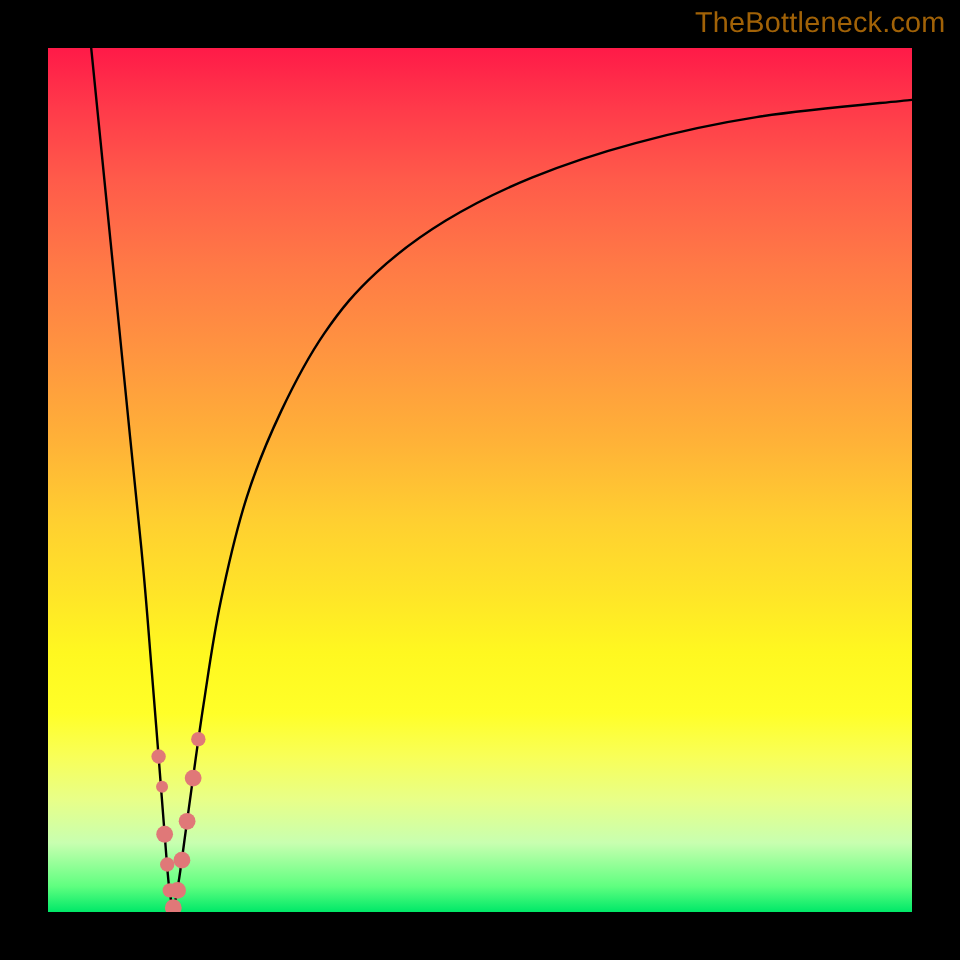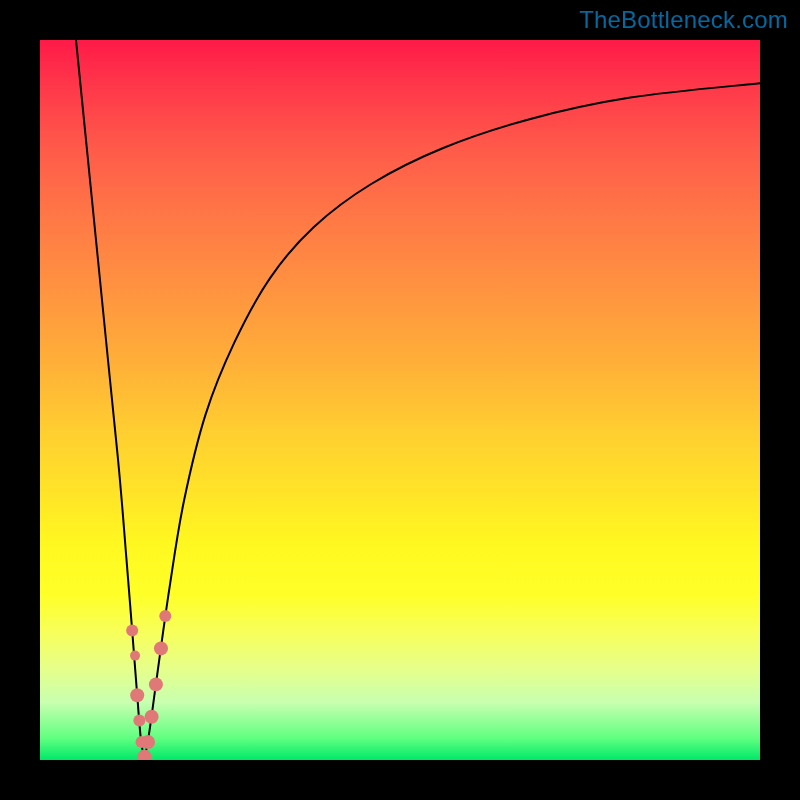--- a/index.html
+++ b/index.html
@@ -38,21 +38,21 @@
       #e8ff88 87%,
       #c8ffb0 92%,
       #60ff80 97%,
       #00e868 100%
     );
   }
   .watermark {
     position: absolute;
     top: 6px;
     right: 12px;
-    color: #0369a1;
+    color: #a16207;
     font-size: 24px;
     font-weight: 400;
     letter-spacing: 0.2px;
     z-index: 10;
   }
   svg.curves {
     position: absolute;
     left: 0;
     top: 0;
     width: 720px;

